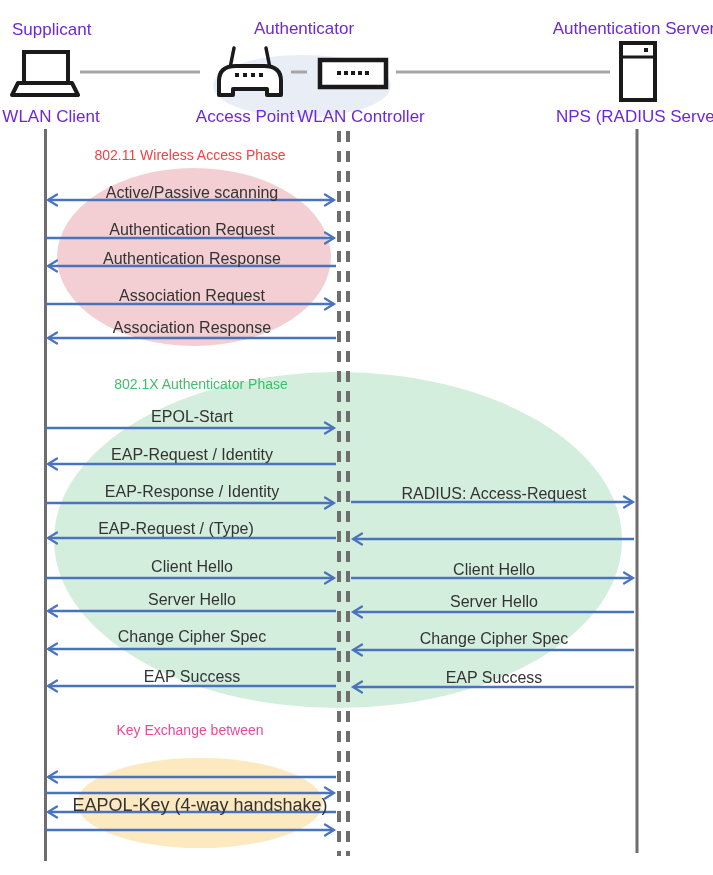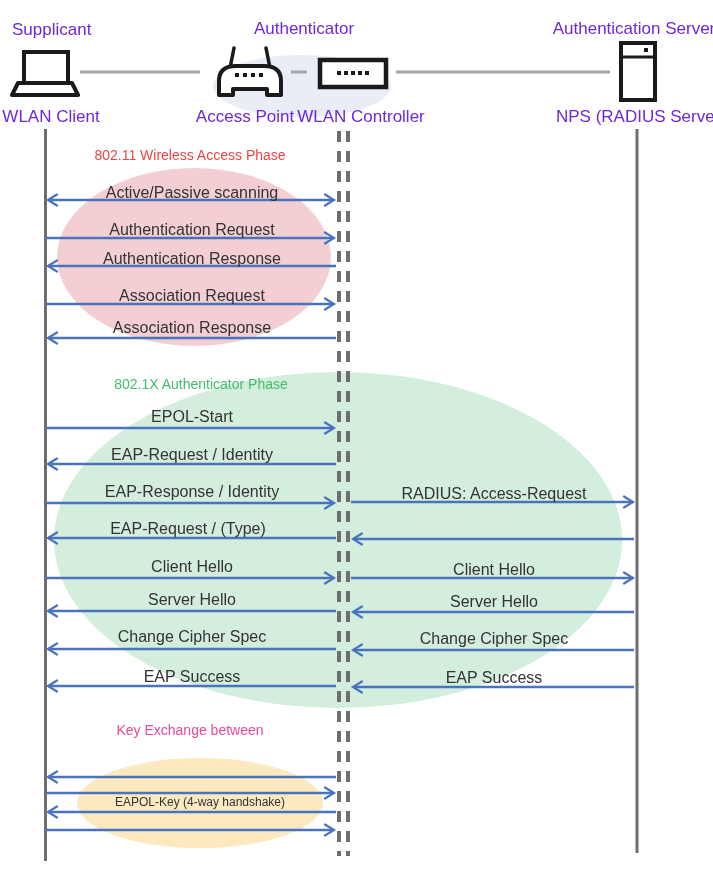--- a/index.html
+++ b/index.html
@@ -126,27 +126,27 @@
   <div class="phase-title pt3" style="left:190px;top:722px">Key Exchange between</div>
 
   <div class="msg" style="left:192px;top:184px">Active/Passive scanning</div>
   <div class="msg" style="left:192px;top:221px">Authentication Request</div>
   <div class="msg" style="left:192px;top:250px">Authentication Response</div>
   <div class="msg" style="left:192px;top:287px">Association Request</div>
   <div class="msg" style="left:192px;top:319px">Association Response</div>
   <div class="msg" style="left:192px;top:408px">EPOL-Start</div>
   <div class="msg" style="left:192px;top:446px">EAP-Request / Identity</div>
   <div class="msg" style="left:192px;top:483px">EAP-Response / Identity</div>
-  <div class="msg" style="left:188px;top:520px">EAP-Request / (Type)</div>
+  <div class="msg" style="left:176px;top:520px">EAP-Request / (Type)</div>
   <div class="msg" style="left:192px;top:558px">Client Hello</div>
   <div class="msg" style="left:192px;top:591px">Server Hello</div>
   <div class="msg" style="left:192px;top:628px">Change Cipher Spec</div>
   <div class="msg" style="left:192px;top:668px">EAP Success</div>
 
   <div class="msg" style="left:494px;top:485px">RADIUS: Access-Request</div>
   <div class="msg" style="left:494px;top:561px">Client Hello</div>
   <div class="msg" style="left:494px;top:593px">Server Hello</div>
   <div class="msg" style="left:494px;top:630px">Change Cipher Spec</div>
   <div class="msg" style="left:494px;top:669px">EAP Success</div>
 
-  <div class="msg" style="left:200px;top:795px;font-size:12px">EAPOL-Key (4-way handshake)</div>
+  <div class="msg" style="left:200px;top:795px;font-size:18px">EAPOL-Key (4-way handshake)</div>
 
 </div>
 
 </body></html>

